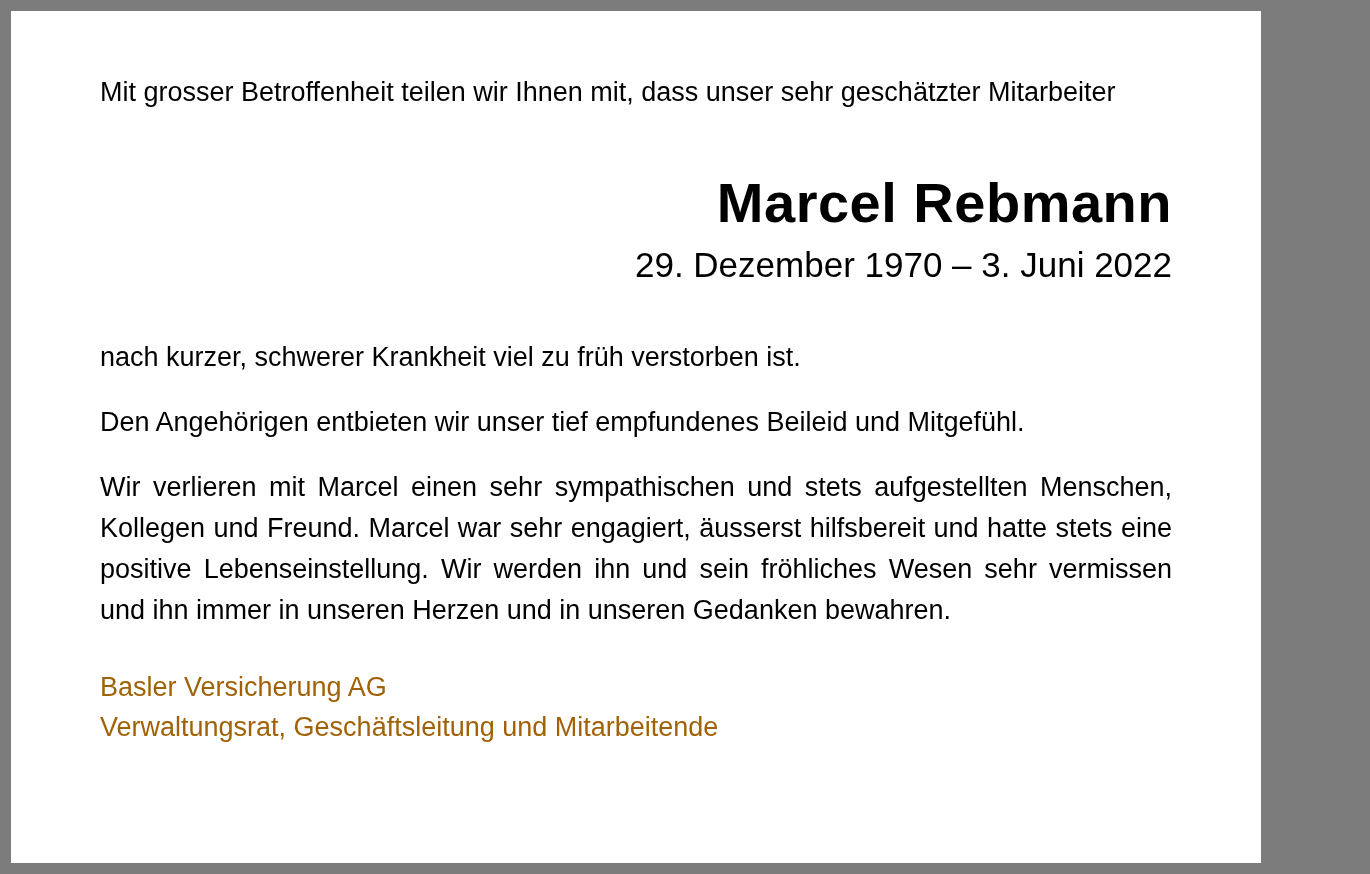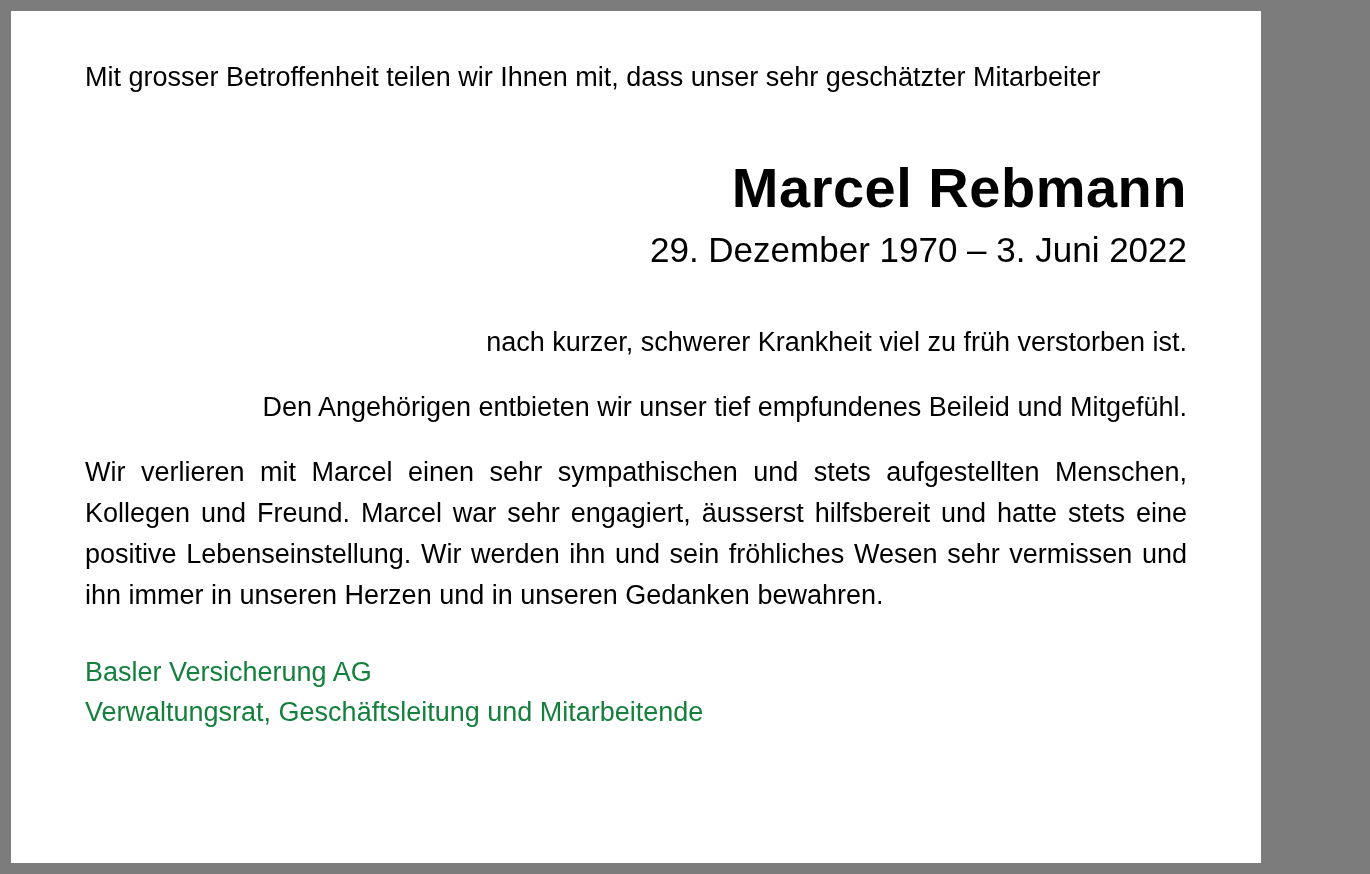--- a/index.html
+++ b/index.html
@@ -11,21 +11,21 @@
     width: 1370px;
     height: 874px;
     font-family: "Liberation Sans", sans-serif;
   }
   .notice-frame {
     box-sizing: border-box;
     width: 1272px;
     height: 874px;
     background: #ffffff;
     border: 11px solid #7c7c7c;
-    padding: 0;
+    padding: 15px;
   }
   .notice-inner {
     box-sizing: border-box;
     width: 100%;
     height: 100%;
     background: #ffffff;
     padding: 46px 74px 40px 74px;
   }
   .para {
     font-size: 27px;
@@ -55,27 +55,27 @@
     color: #000000;
     margin-top: 10px;
   }
   .body-block {
     margin-top: 52px;
   }
   .para + .para {
     margin-top: 24px;
   }
   .para.nojustify {
-    text-align: right;
+    text-align: left;
   }
   .signature {
     margin-top: 36px;
     font-size: 27px;
     line-height: 40px;
-    color: #15803d;
+    color: #a16207;
   }
   .signature div {
     white-space: pre;
   }
 </style>
 </head>
 <body>
 
 <div class="notice-frame">
   <div class="notice-inner">

